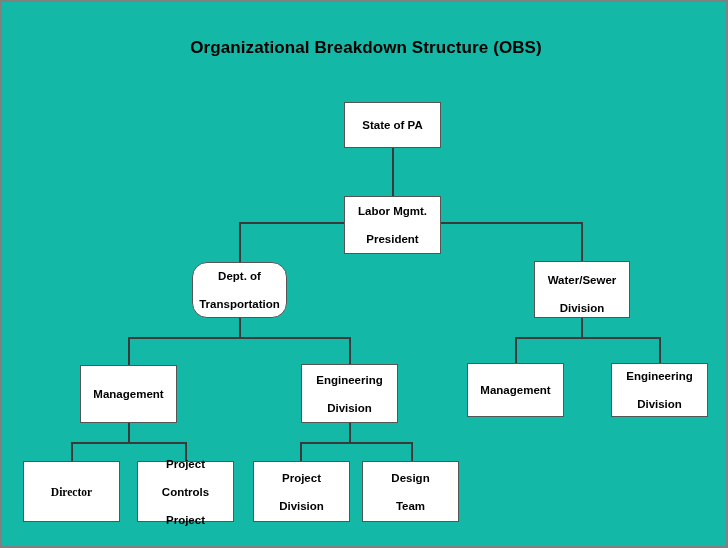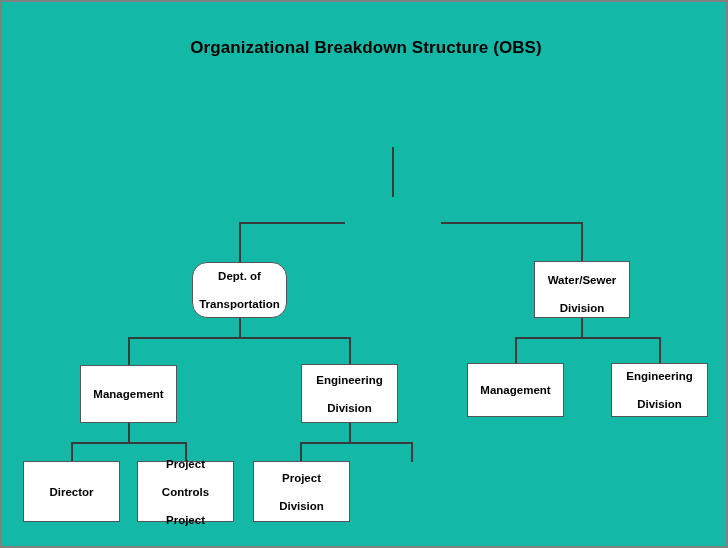--- a/index.html
+++ b/index.html
@@ -86,21 +86,30 @@
   <div class="conn v" style="left:126px; top:420px; height:21px;"></div>
   <div class="conn h" style="left:69px; top:440px; width:115px;"></div>
   <div class="conn v" style="left:69px; top:440px; height:20px;"></div>
   <div class="conn v" style="left:183px; top:440px; height:20px;"></div>
 
   <div class="conn v" style="left:347px; top:420px; height:21px;"></div>
   <div class="conn h" style="left:298px; top:440px; width:112px;"></div>
   <div class="conn v" style="left:298px; top:440px; height:20px;"></div>
   <div class="conn v" style="left:409px; top:440px; height:20px;"></div>
 
+  <div class="node" style="left:342px; top:100px; width:97px; height:46px;">
+    <span>State of PA</span>
+  </div>
 
+  <div class="node" style="left:342px; top:194px; width:97px; height:58px;">
+    <span>
+      <span>Labor Mgmt.</span><br>
+      <span>President</span>
+    </span>
+  </div>
 
   <div class="node" style="left:190px; top:260px; width:95px; height:56px;border-radius:15px;">
     <span>
       <span>Dept. of</span><br>
       <span>Transportation</span>
     </span>
   </div>
 
   <div class="node" style="left:532px; top:259px; width:96px; height:57px;align-items:flex-end;">
     <span>
@@ -124,33 +133,39 @@
     <span>Management</span>
   </div>
 
   <div class="node" style="left:609px; top:361px; width:97px; height:54px;">
     <span>
       <span>Engineering</span><br>
       <span>Division</span>
     </span>
   </div>
 
-  <div class="node" style="left:21px; top:459px; width:97px; height:61px;">
+  <div class="node" style="left:21px; top:459px; width:97px; height:61px;font-family:Liberation Serif, serif;">
     <span>Director</span>
   </div>
 
   <div class="node" style="left:135px; top:459px; width:97px; height:61px;">
     <span>
       <span>Project</span><br>
       <span>Controls</span><br>
       <span>Project</span>
     </span>
   </div>
 
   <div class="node" style="left:251px; top:459px; width:97px; height:61px;">
     <span>
       <span>Project</span><br>
       <span>Division</span>
     </span>
   </div>
 
+  <div class="node" style="left:360px; top:459px; width:97px; height:61px;">
+    <span>
+      <span>Design</span><br>
+      <span>Team</span>
+    </span>
+  </div>
 
 </div>
 
 </body></html>

